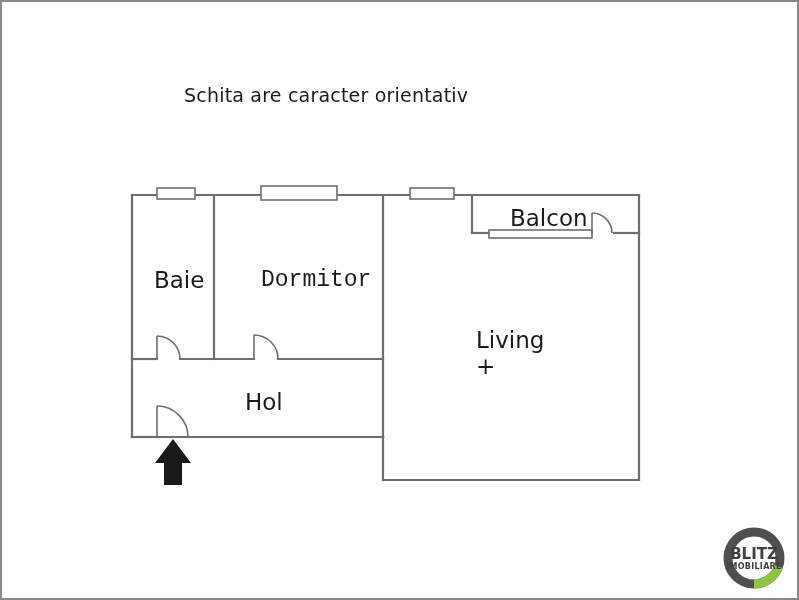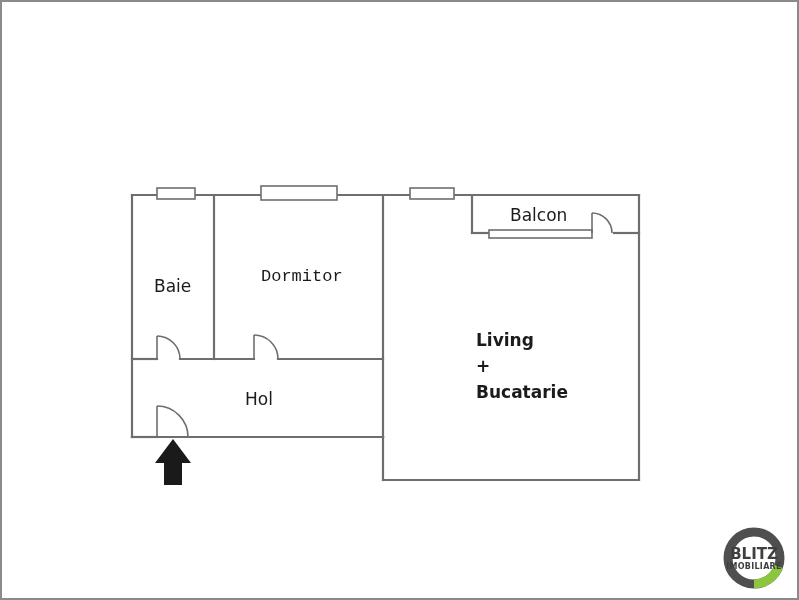--- a/index.html
+++ b/index.html
@@ -26,43 +26,44 @@
     letter-spacing: 0.2px;
     white-space: nowrap;
   }
   #floorplan-svg {
     position: absolute;
     left: 0;
     top: 0;
   }
   .room-label {
     position: absolute;
-    font-size: 17px;
+    font-size: 23px;
     color: #1b1b1b;
     white-space: nowrap;
   }
-  #label-baie      { left: 152px; top: 274px; text-align: right; }
+  #label-baie      { left: 152px; top: 265px; text-align: right; }
   #label-dormitor  { left: 259px; top: 265px; font-family: Liberation Mono, monospace; }
   #label-hol       { left: 243px; top: 387px; }
   #label-balcon    { left: 508px; top: 203px; }
-  #label-living    { left: 474px; top: 325px; line-height: 26px; font-weight: bold; }
+  #label-living    { left: 474px; top: 325px; line-height: 26px; }
   #label-living span { display: block; }
   #logo {
     position: absolute;
     left: 718px;
     top: 522px;
     width: 68px;
     height: 68px;
   }
 </style>
 </head>
 <body>
 
 <div id="page">
 
+  <div id="plan-title">Schita are caracter orientativ</div>
 
   <svg id="floorplan-svg" width="799" height="600" viewBox="0 0 799 600">
 
     <g stroke="#6e6e6e" stroke-width="2.2" fill="none" stroke-linecap="square">
 
       <path d="M130 193 L381 193"></path>
 
       <path d="M381 193 L637 193"></path>
 
       <path d="M130 193 L130 435"></path>
@@ -134,21 +135,20 @@
 
   <div class="room-label" id="label-dormitor">Dormitor</div>
 
   <div class="room-label" id="label-hol">Hol</div>
 
   <div class="room-label" id="label-balcon">Balcon</div>
 
   <div class="room-label" id="label-living">
     <span>Living</span>
     <span>+</span>
-    <span>Bucatarie</span>
   </div>
 
   <svg id="logo" viewBox="0 0 68 68">
 
     <circle cx="34" cy="34" r="26" fill="none" stroke="#4f4f4f" stroke-width="9"></circle>
 
     <path d="M 34 60 A 26 26 0 0 0 58.5 42.5" fill="none" stroke="#8cc63f" stroke-width="9" stroke-linecap="butt"></path>
 
     <text x="34" y="35" text-anchor="middle" font-family="'DejaVu Sans','Liberation Sans',sans-serif" font-size="15" font-weight="bold" fill="#3f3f3f">BLITZ</text>
     <text x="34" y="45" text-anchor="middle" font-family="'DejaVu Sans','Liberation Sans',sans-serif" font-size="8" font-weight="bold" fill="#3f3f3f" letter-spacing="0.3">IMOBILIARE</text>

